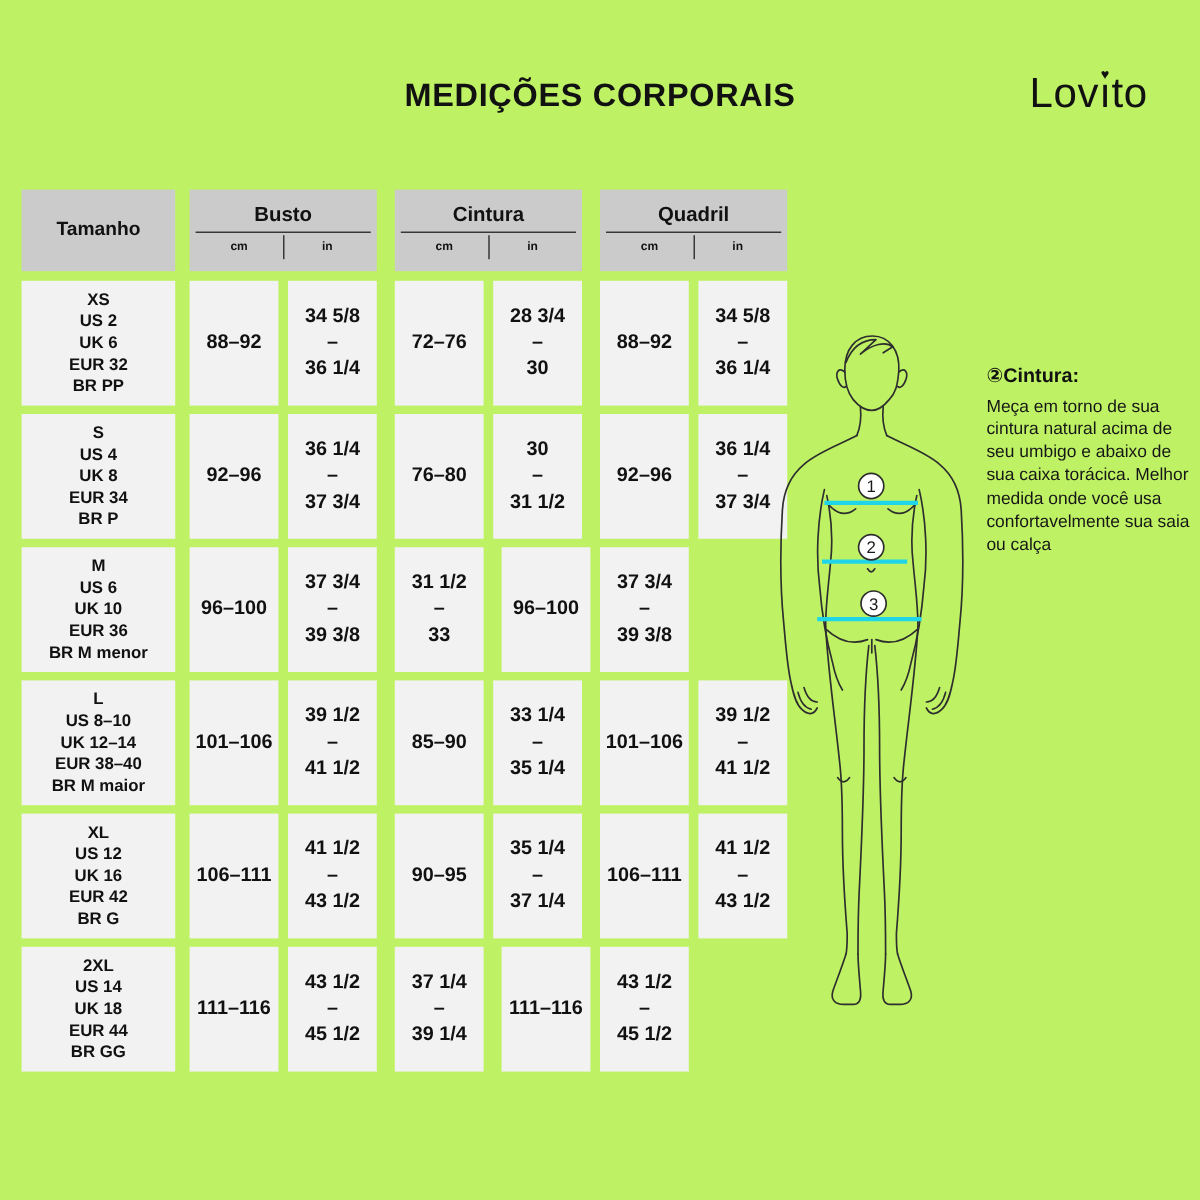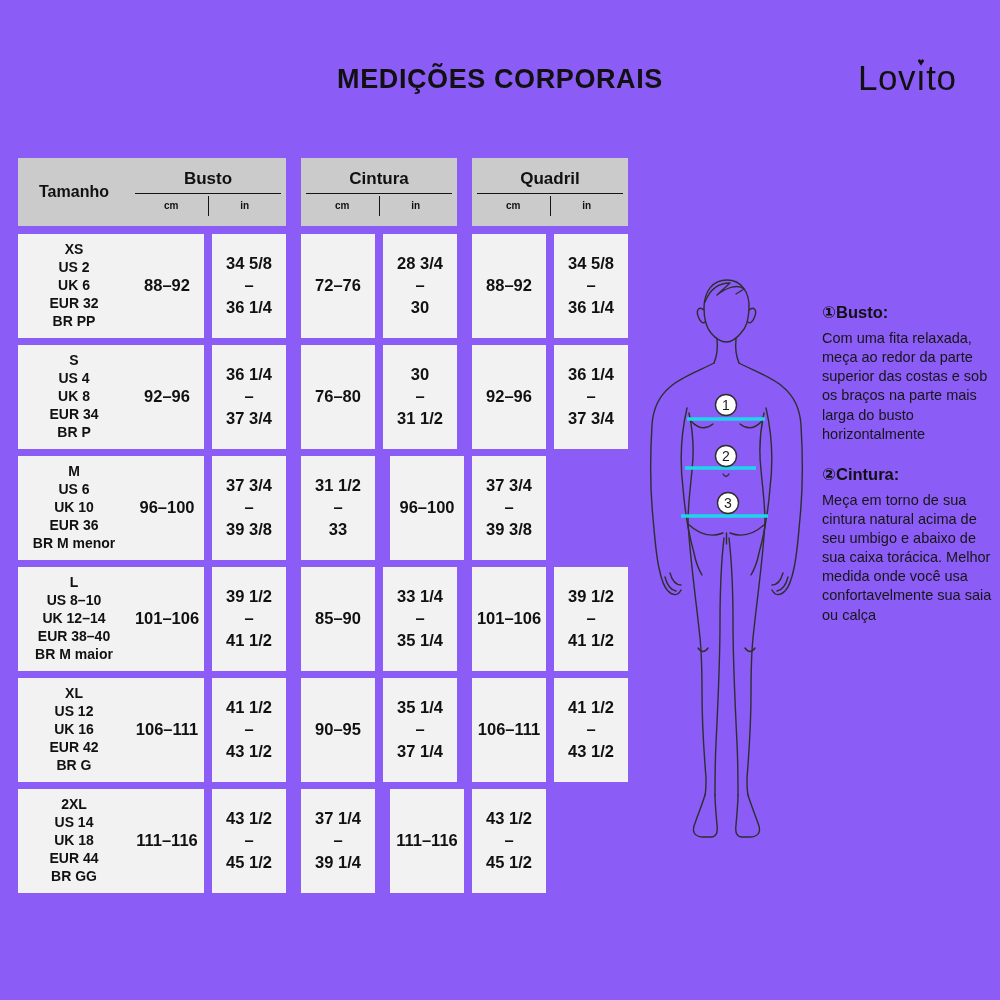--- a/index.html
+++ b/index.html
@@ -3,21 +3,21 @@
 <meta charset="utf-8">
 <style>
   :root{
     --header-cell:#cbcbcb;
     --data-cell:#f2f2f2;
     --measure-line:#1fd6e8;
     --text:#111111;
   }
   html,body{margin:0;padding:0;background:#fff;}
   .canvas{
-    position:relative;width:1000px;height:1000px;background:#8b5cf6;overflow:hidden;
+    position:relative;width:1000px;height:1000px;background:#bef264;overflow:hidden;
     font-family:"Liberation Sans","DejaVu Sans",sans-serif;color:var(--text);
   }
   
   .page-title{
     position:absolute;top:64px;left:0;width:1000px;text-align:center;
     font-size:27px;font-weight:700;letter-spacing:.6px;
   }
   .brand{
     position:absolute;top:58px;left:858px;font-size:35px;font-weight:400;letter-spacing:.5px;
   }
@@ -29,21 +29,21 @@
   
   .size-table{position:absolute;left:18px;top:158px;}
   .trow{display:flex;margin-bottom:7px;}
   .trow.thead{margin-bottom:8px;}
   .cell{
     box-sizing:border-box;display:flex;align-items:center;justify-content:center;
     text-align:center;background:var(--data-cell);
   }
   .trow:not(.thead) .cell{height:104px;}
   .thead .cell{height:68px;background:var(--header-cell);}
-  .size-col{width:112px;}
+  .size-col{width:128px;margin-right:12px;}
   .vcell{width:74px;margin-right:8px;}
   .gend{margin-right:15px;}
   .last{margin-right:0;}
   .group{width:156px;margin-right:15px;flex-direction:column;justify-content:center;padding:9px 5px;}
   .group.last{margin-right:0;}
   .gname{font-weight:700;font-size:17px;}
   .gline{width:100%;border-top:1.5px solid #151515;margin:4px 0 2px;}
   .gunits{width:100%;display:flex;align-items:center;}
   .gunits .unit{flex:1;font-weight:700;font-size:10px;}
   .vline{width:1px;height:20px;background:#151515;}
@@ -281,22 +281,18 @@
       <text class="mnum" x="83" y="138" text-anchor="middle">1</text>
       <circle class="mcircle" cx="83" cy="184" r="10.5"></circle>
       <text class="mnum" x="83" y="189" text-anchor="middle">2</text>
       <circle class="mcircle" cx="85" cy="231" r="10.5"></circle>
       <text class="mnum" x="85" y="236" text-anchor="middle">3</text>
     </svg>
   </div>
 
   <div class="instructions">
     <div class="inst">
-      <div class="inst-h"><span>①</span><span>Busto:</span></div>
-      <p class="inst-t">Com uma fita relaxada, meça ao redor da parte superior das costas e sob os braços na parte mais larga do busto horizontalmente</p>
-    </div>
-    <div class="inst">
       <div class="inst-h"><span>②</span><span>Cintura:</span></div>
       <p class="inst-t">Meça em torno de sua cintura natural acima de seu umbigo e abaixo de sua caixa torácica. Melhor medida onde você usa confortavelmente sua saia ou calça</p>
     </div>
   </div>
 
 </div>
 
 </body></html>

